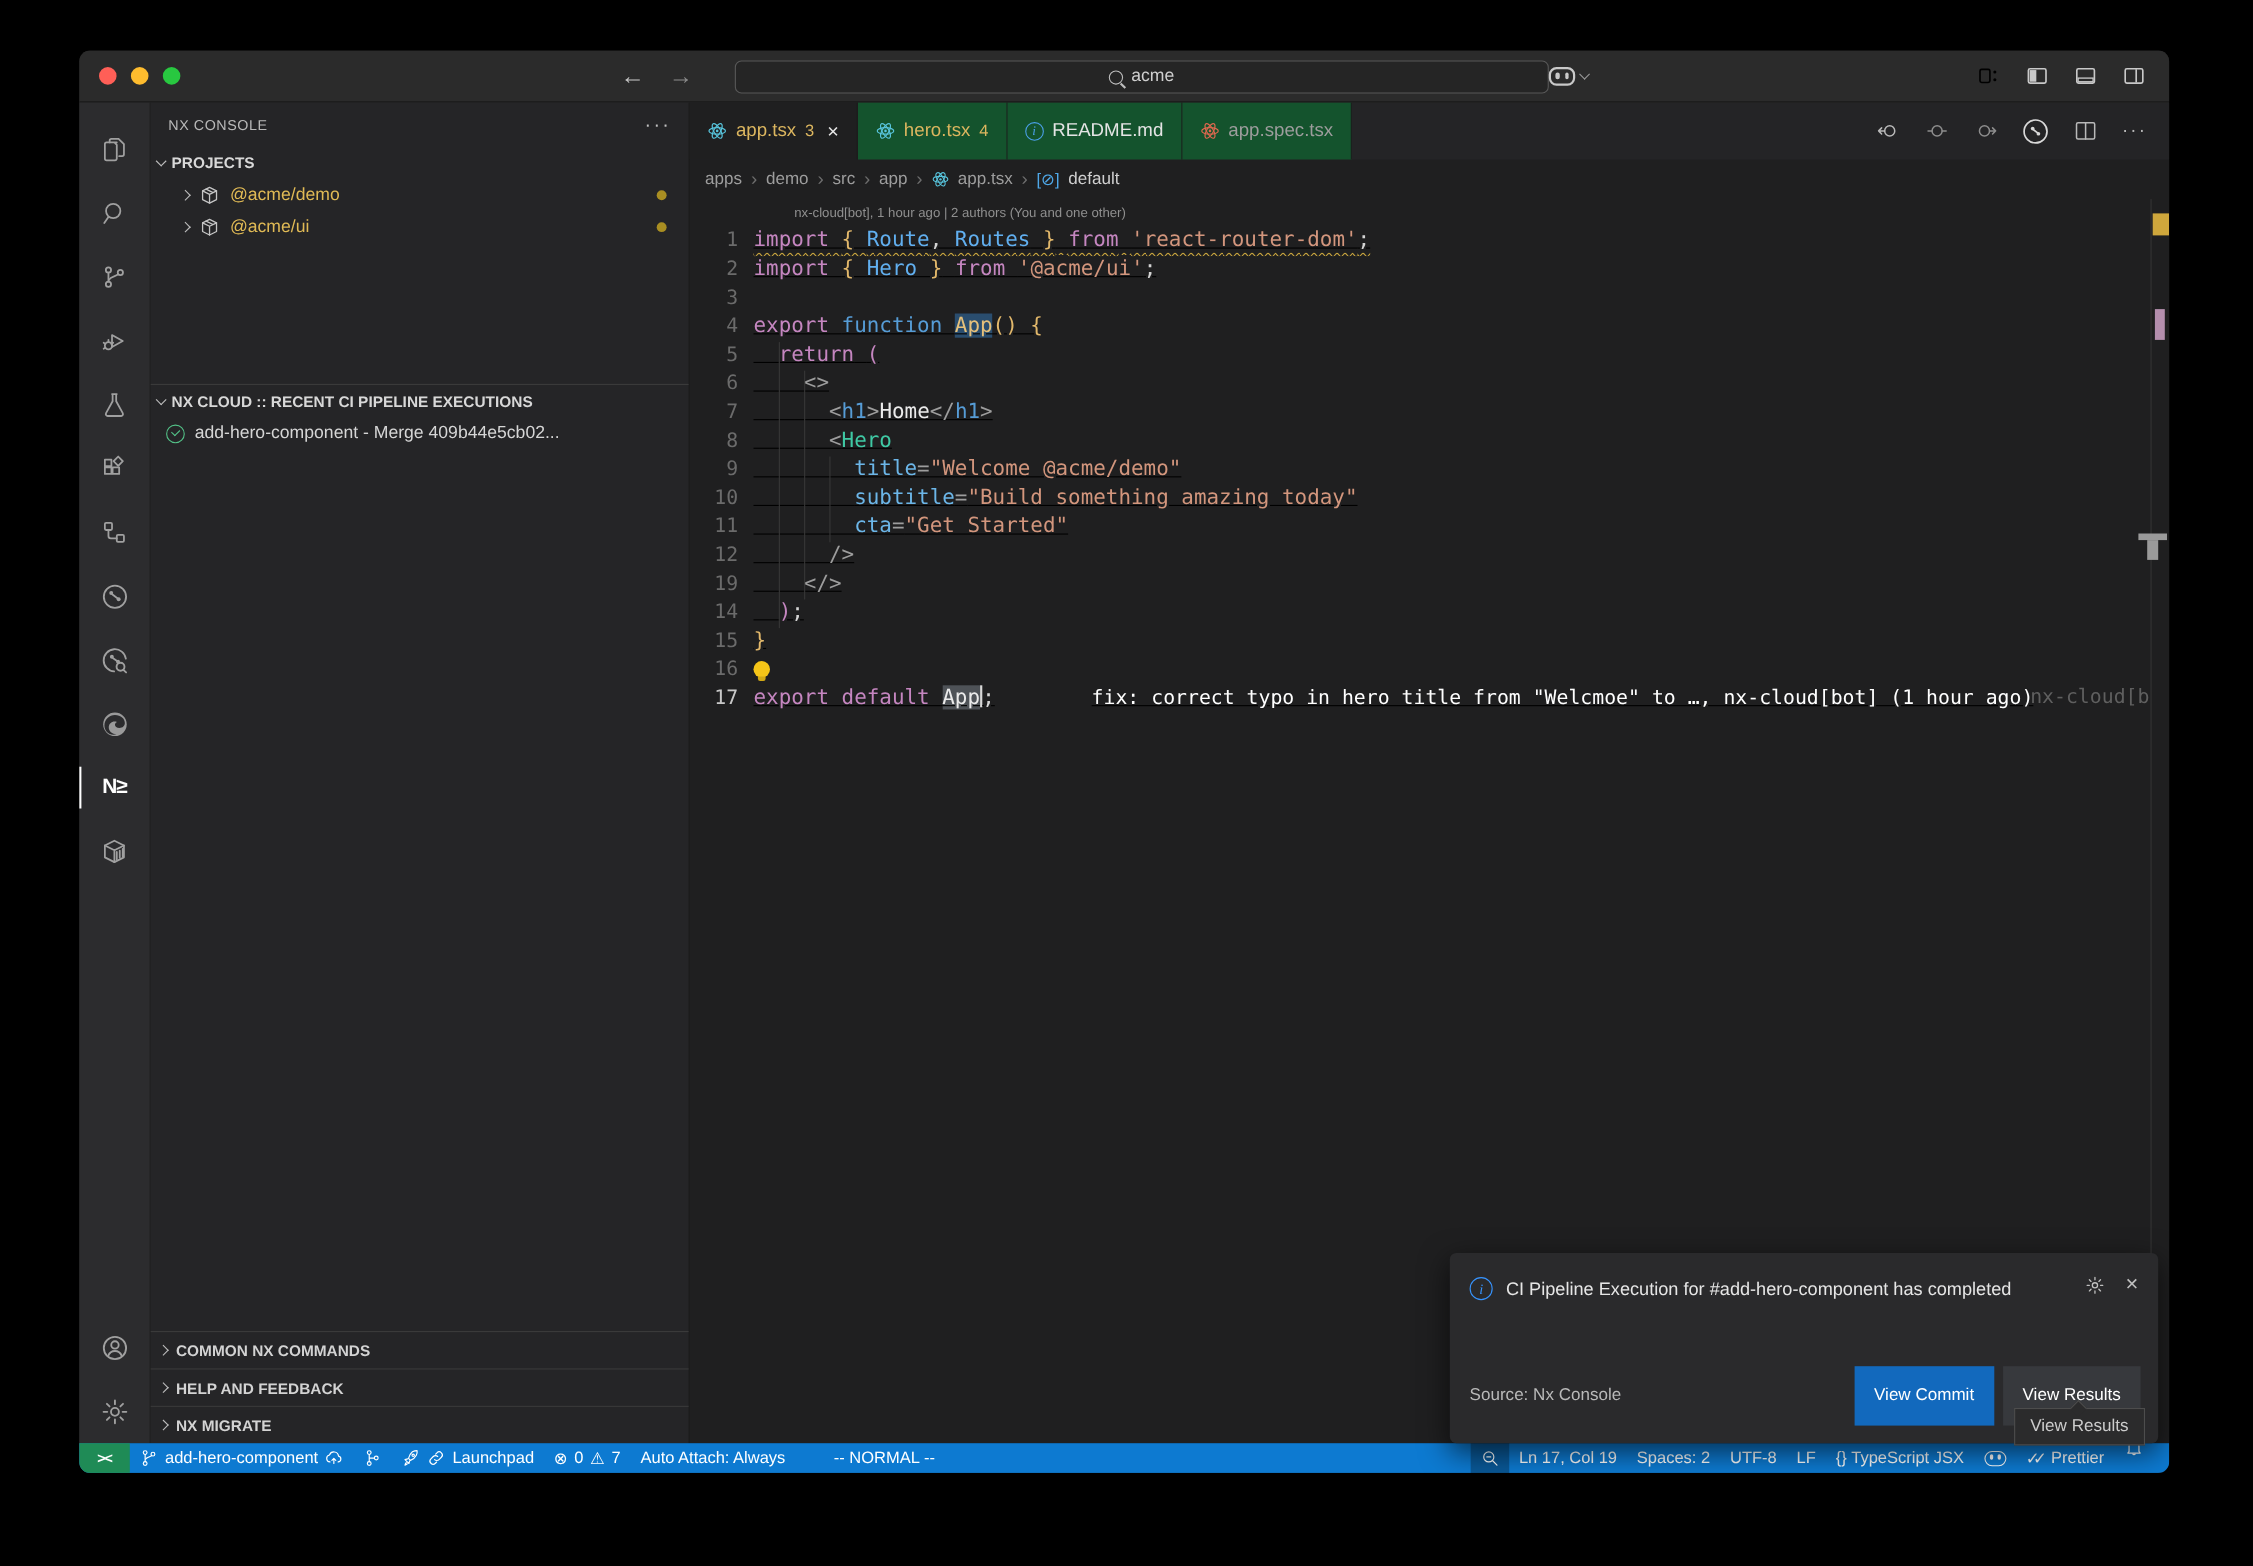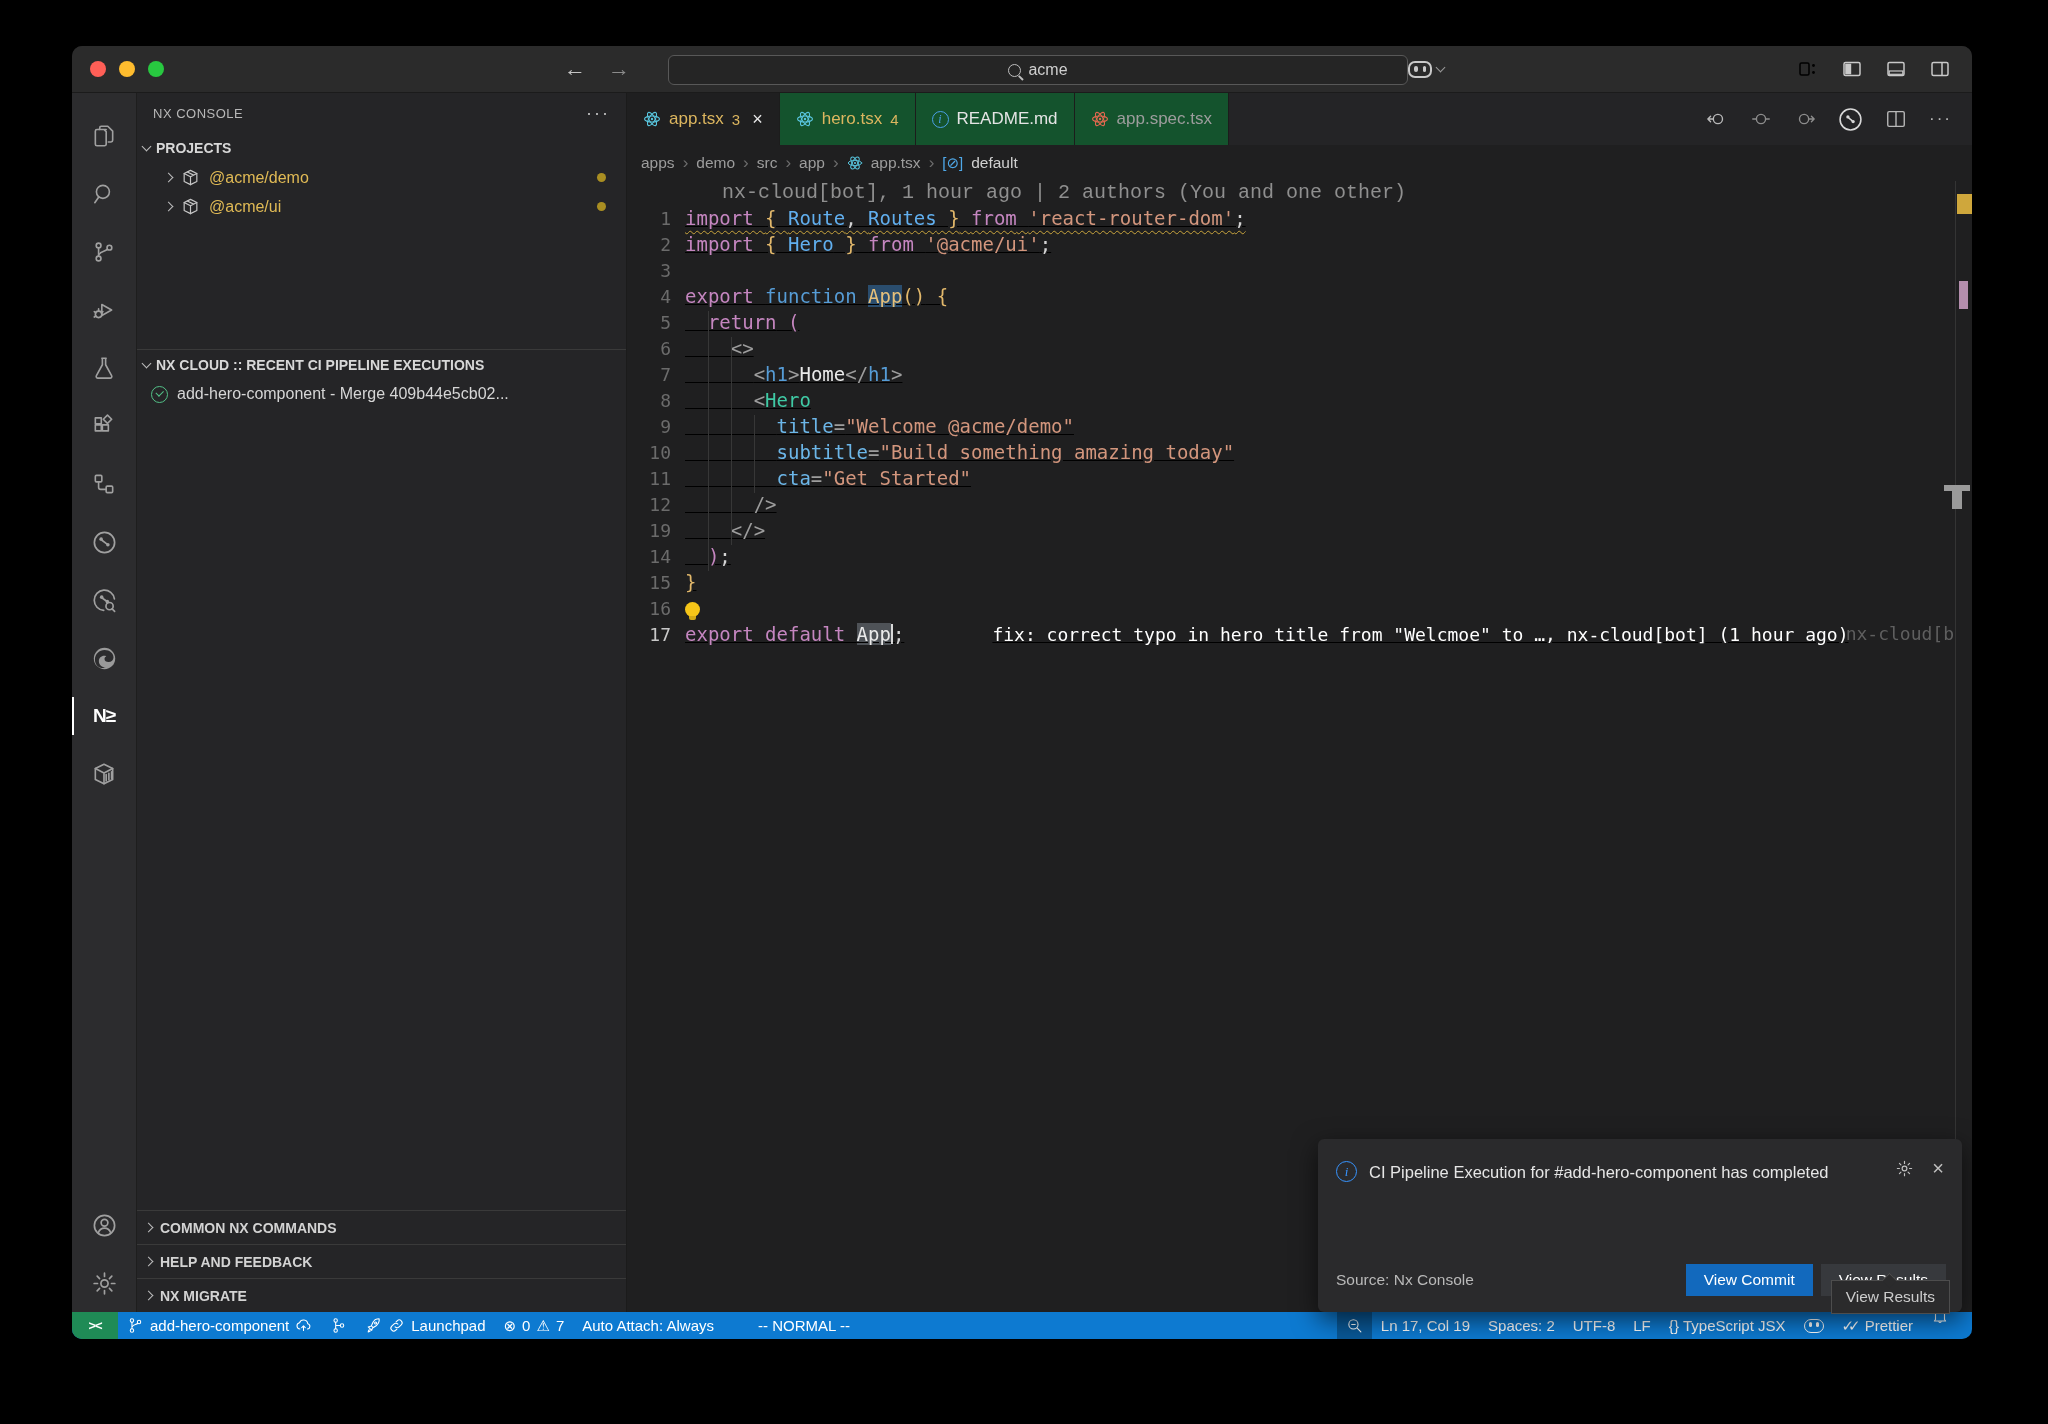--- a/index.html
+++ b/index.html
@@ -67,21 +67,21 @@
   .tab .badge { font-size:15px; color:#dcb65f; }
   .tab .close { color:#e8e8e8; font-size:18px; margin-left:4px; }
   .info-badge { width:17px;height:17px;border:1.6px solid #4ba0e8;border-radius:50%;color:#4ba0e8;font-size:12px;display:flex;align-items:center;justify-content:center;font-family:"Liberation Serif",serif;font-style:italic;flex:0 0 auto;}
   .editor-actions { margin-left:auto; display:flex; align-items:center; gap:22px; padding-right:20px; color:#b9b9b9; }
   .breadcrumbs { height:36px; display:flex; align-items:center; gap:8px; padding-left:14px; font-size:15.5px; color:#9d9d9d; flex:0 0 auto; }
   .crumb-sep { color:#6d6d6d; font-size:17px; }
   .crumb-last { color:#d0d0d0; }
   .sym-default { color:#4fa8e8; font-size:15px; }
 
   .code-area { position:relative; flex:1 1 auto; overflow:hidden; font-family:"DejaVu Sans Mono", monospace; font-size:19px; }
-  .lens { height:24px; line-height:24px; padding-left:95px; font-size:20px; color:#8f8f8f; font-family:Liberation Mono, monospace; }
+  .lens { height:24px; line-height:24px; padding-left:95px; font-size:12px; color:#8f8f8f; font-family:Liberation Sans, sans-serif; }
   .code-line { position:relative; height:26px; line-height:26px; white-space:pre; padding-right:20px;text-decoration:underline; }
   .gutter-num { display:inline-block; width:44px; text-align:right; color:#6b6b6b; margin-right:14px; font-size:18px; }
   .code-line.active .gutter-num { color:#c8c8c8; }
   .tk-kw{color:#c586c0}.tk-kw2{color:#569cd6}.tk-id{color:#61afef}.tk-comp{color:#3fc9a4}
   .tk-tag{color:#569cd6}.tk-attr{color:#6cb6e8}.tk-str{color:#d3967d}.tk-fn{color:#e5c07b}
   .tk-gold{color:#e2b86b}.tk-pink{color:#c586c0}.tk-pl{color:#d4d4d4}.tk-punct{color:#9d9d9d}.tk-txt{color:#eaeaea}
   .hl-blue{background:#2a4d6e;}
   .hl-gray{background:#4e5257;}
   .tk-cursor{display:inline-block;width:2px;height:20px;background:#d8d8d8;vertical-align:-3px;}
   .squiggle{text-decoration:underline;text-decoration-style:wavy;text-decoration-color:#c8a43d;text-decoration-thickness:1.3px;text-underline-offset:5px;}
@@ -111,21 +111,21 @@
   
   .toast { position:absolute; right:10px; bottom:27px; width:644px; height:173px; background:#2a2a2c; border-radius:6px;
            box-shadow:0 8px 26px rgba(0,0,0,.6); padding:20px 18px 14px 18px; z-index:5; }
   .toast-head { display:flex; gap:12px; }
   .info-circ { width:21px;height:21px;border:1.7px solid #3794ff;border-radius:50%;color:#3794ff;font-size:13px;display:flex;align-items:center;justify-content:center;font-family:"Liberation Serif",serif;font-style:italic;flex:0 0 auto;margin-top:2px;}
   .toast-msg { font-size:16.5px; line-height:26px; color:#e6e6e6; width:460px; }
   .toast-icons { margin-left:auto; display:flex; gap:18px; color:#c0c0c0; align-items:flex-start; }
   .toast-foot { position:absolute; left:18px; right:16px; bottom:16px; display:flex; align-items:center; }
   .toast-src { font-size:15.5px; color:#b9b9b9; }
   .toast-btns { margin-left:auto; display:flex; gap:8px; }
-  .btn { height:32px; display:flex; align-items:center; padding:0 18px; font-size:15.5px; color:#fff; }
+  .btn { height:54px; display:flex; align-items:center; padding:0 18px; font-size:15.5px; color:#fff; }
   .btn.primary { background:#1269bd; }
   .btn.secondary { background:#37393d; }
   .tooltip { position:absolute; right:22px; top:1234px; background:#2b2b2c; border:1px solid #4d4d4d; color:#cccccc;
              font-size:15.5px; padding:7px 14px; z-index:9; }
   .tooltip::before { content:""; position:absolute; top:-6px; left:50%; margin-left:-6px; width:10px; height:10px;
                      background:#2b2b2c; border-left:1px solid #4d4d4d; border-top:1px solid #4d4d4d; transform:rotate(45deg); }
 
   svg.icon { stroke:currentColor; fill:none; stroke-width:1.5; stroke-linecap:round; stroke-linejoin:round; }
 </style>
 </head>

